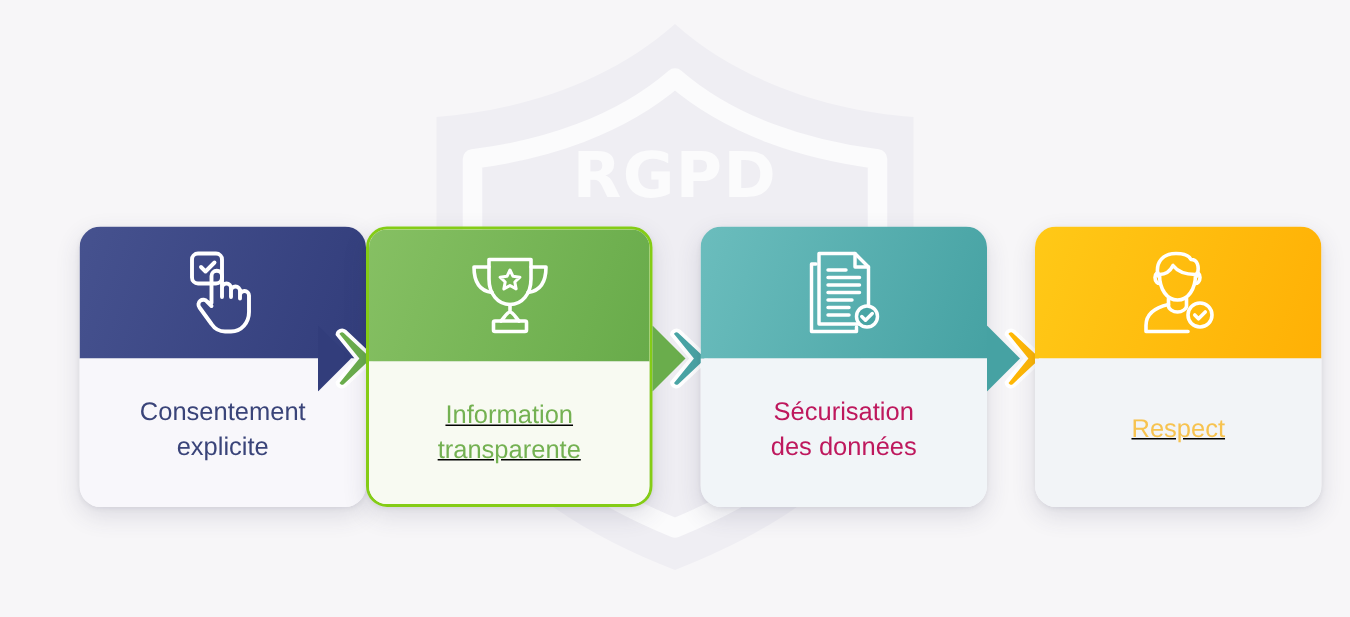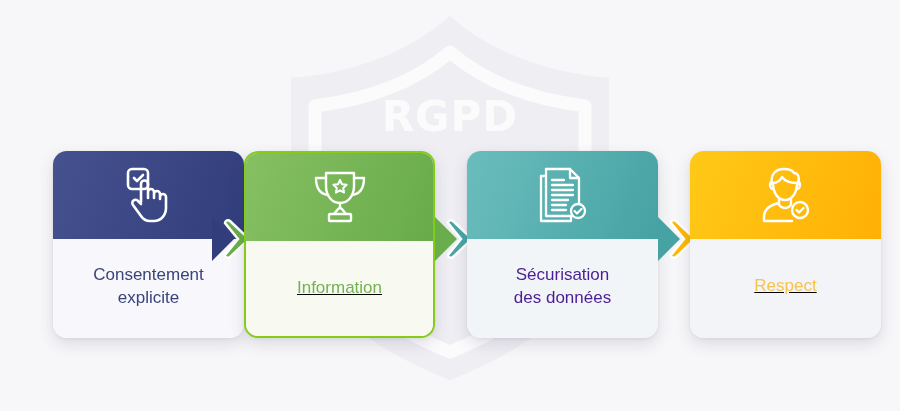--- a/index.html
+++ b/index.html
@@ -32,21 +32,21 @@
   .card-1 { left: 21px; margin-left: 32px; }
   .card-2 { left: 244px; }
   .card-3 { left: 467px; }
   .card-4 { left: 690px; text-decoration: underline; }
   .card-1 .card-head { background: linear-gradient(110deg, #46528f 0%, #323d7b 100%); }
   .card-2 .card-head { background: linear-gradient(110deg, #86c063 0%, #68ab4a 100%); }
   .card-3 .card-head { background: linear-gradient(110deg, #6bbdbd 0%, #46a2a3 100%); }
   .card-4 .card-head { background: linear-gradient(110deg, #ffc917 0%, #ffb005 100%); }
   .card-1 .card-body { background: #f8f7fb; color: #3a4479; }
   .card-2 .card-body { background: #f8faf2; color: #74b152; }
-  .card-3 .card-body { background: #f1f5f8; color: #4c1d95; }
+  .card-3 .card-body { background: #f1f5f8; color: #be185d; }
   .card-4 .card-body { background: #f2f4f7; color: #f7c350; }
   .card-2 { border: 2px solid #84cc16; box-sizing: border-box; text-decoration: underline; }
   .connector { position: absolute; top: 217px; width: 48px; height: 44px; }
   .conn-1 { left: 208px; }
   .conn-2 { left: 431px; }
   .conn-3 { left: 654px; }
   svg { display: block; }
 </style>
 </head>
 <body>
@@ -82,20 +82,21 @@
       <path d="M14 3 H42 V16 c0 10 -6 17 -14 17 s-14 -7 -14 -17 Z"></path>
       <path d="M14 8 H4 c0 10 4 16 12 17"></path>
       <path d="M42 8 H52 c0 10 -4 16 -12 17"></path>
       <path d="M28 33 V38 M22 44 c2 -2 4 -6 6 -6 s4 4 6 6"></path>
       <rect x="17" y="44" width="22" height="7" rx="1"></rect>
       <path d="M28 10 l2 4.2 4.6 .6 -3.4 3.2 .9 4.6 -4.1 -2.3 -4.1 2.3 .9 -4.6 -3.4 -3.2 4.6 -.6 Z" stroke-width="2"></path>
     </svg>
   </div>
   <div class="card-body">
     <span>Information</span>
+    <span>transparente</span>
   </div>
 </div>
 
 <svg class="connector conn-2" viewBox="0 0 48 44">
   <path d="M4 0 L26 22 L4 44 Z" fill="#6aad4c"></path>
   <path d="M17 6 a3 3 0 0 1 5 -2 L39 20 a3 3 0 0 1 0 4 L22 40 a3 3 0 0 1 -5 -2 L30 22 Z" fill="#4aa5a5" stroke="#ffffff" stroke-width="2.5"></path>
 </svg>
 
 <div class="card card-3">
   <div class="card-head">

